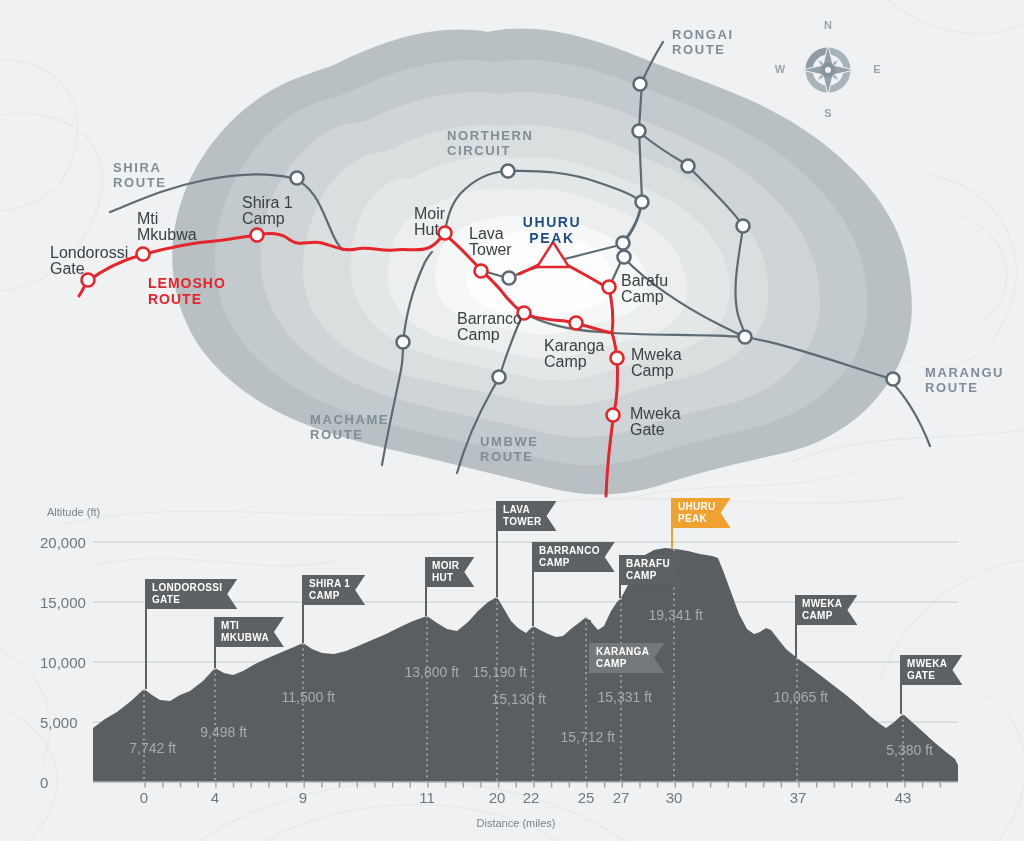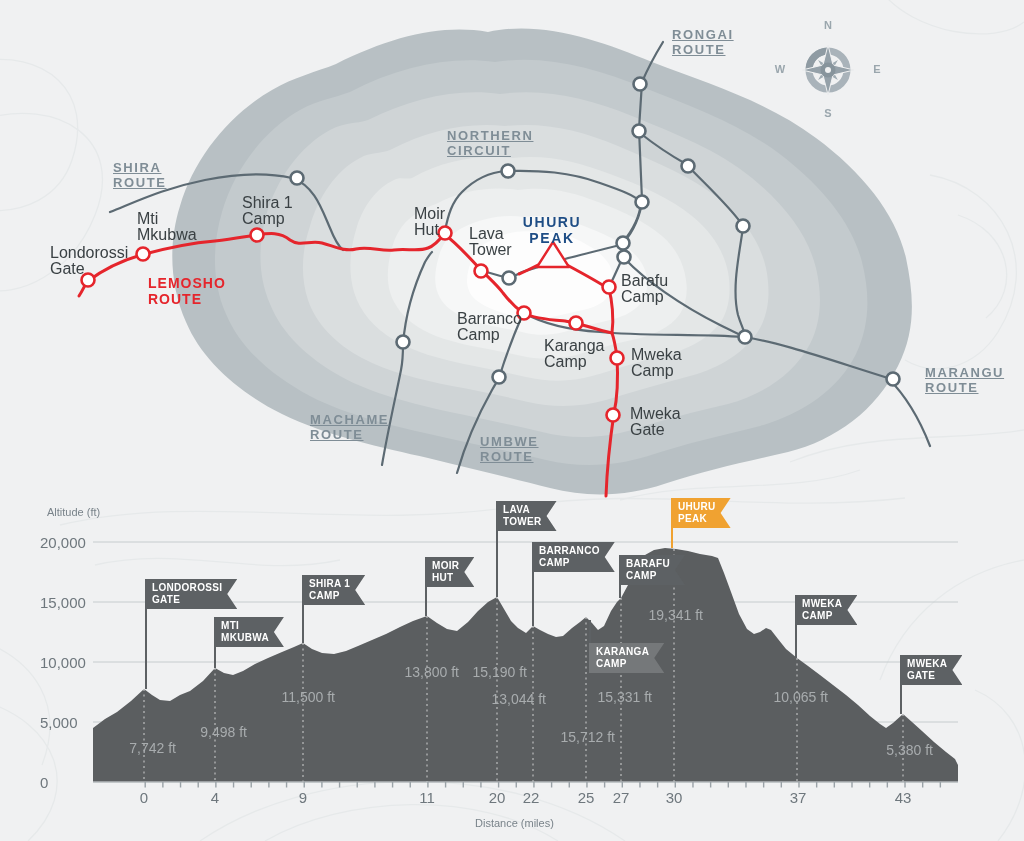--- a/index.html
+++ b/index.html
@@ -2,21 +2,21 @@
 <html><head>
 <meta charset="utf-8">
 <style>
   html,body{margin:0;padding:0;}
   body{width:1024px;height:841px;position:relative;overflow:hidden;
        background:#f0f1f2;font-family:"Liberation Sans",sans-serif;}
   #stage{position:absolute;inset:0;width:1024px;height:841px;}
   svg{position:absolute;left:0;top:0;}
   .lbl{position:absolute;white-space:pre-line;}
   .maplabel{font-size:16px;line-height:1.02;color:#3a4144;}
-  .rlabel{font-size:13px;font-weight:bold;letter-spacing:1.6px;line-height:1.18;color:#7f8d96;text-decoration:underline;}
+  .rlabel{font-size:13px;font-weight:bold;letter-spacing:1.6px;line-height:1.18;color:#7f8d96;}
   .lemosho{color:#e5252c;font-size:14px;font-weight:bold;letter-spacing:1px;line-height:1.15;margin-left:35px;}
   .uhuru{color:#1e4d85;font-size:14px;font-weight:bold;letter-spacing:1.6px;line-height:1.15;
          width:90px;text-align:center;}
   .compass-letter{font-size:11px;color:#9aa6ad;font-weight:bold;width:12px;text-align:center;}
   .flag{position:absolute;background:#5d6164;color:#ffffff;font-size:10px;font-weight:bold;
         letter-spacing:.3px;line-height:1.2;padding:3px 15px 3px 7px;white-space:pre-line;
         width:max-content;clip-path:polygon(0 0,100% 0,calc(100% - 10px) 50%,100% 100%,0 100%);}
   .flag.karanga{background:#75787a;}
   .flag.orange{background:#f0a231;}
   .axis-title{font-size:11px;color:#79838a;}
@@ -226,29 +226,29 @@
 <div class="flag" style="left:795px;top:595px">MWEKA
 CAMP</div>
 <div class="flag" style="left:900px;top:655px">MWEKA
 GATE</div>
 
 <div class="lbl elev" style="left:116px;top:740px">7,742 ft</div>
 <div class="lbl elev" style="left:187px;top:724px">9,498 ft</div>
 <div class="lbl elev" style="left:275px;top:689px">11,500 ft</div>
 <div class="lbl elev" style="left:399px;top:664px">13,800 ft</div>
 <div class="lbl elev" style="left:467px;top:664px">15,190 ft</div>
-<div class="lbl elev" style="left:486px;top:691px">13,044 ft</div>
+<div class="lbl elev" style="left:486px;top:691px">15,130 ft</div>
 <div class="lbl elev" style="left:555px;top:729px">15,712 ft</div>
 <div class="lbl elev" style="left:592px;top:689px">15,331 ft</div>
 <div class="lbl elev" style="left:643px;top:607px">19,341 ft</div>
 <div class="lbl elev" style="left:768px;top:689px">10,065 ft</div>
 <div class="lbl elev" style="left:873px;top:742px">5,380 ft</div>
 
 <div class="lbl axis-title" style="left:47px;top:506px">Altitude (ft)</div>
-<div class="lbl axis-title" style="left:475px;top:817px;width:160px;text-align:left">Distance (miles)</div>
+<div class="lbl axis-title" style="left:436px;top:817px;width:160px;text-align:center">Distance (miles)</div>
 
 <div class="lbl ytick" style="left:40px;top:534px">20,000</div>
 <div class="lbl ytick" style="left:40px;top:594px">15,000</div>
 <div class="lbl ytick" style="left:40px;top:654px">10,000</div>
 <div class="lbl ytick" style="left:40px;top:714px">5,000</div>
 <div class="lbl ytick" style="left:40px;top:774px">0</div>
 
 <div class="lbl xtick" style="left:127px;top:789px">0</div>
 <div class="lbl xtick" style="left:198px;top:789px">4</div>
 <div class="lbl xtick" style="left:286px;top:789px">9</div>

